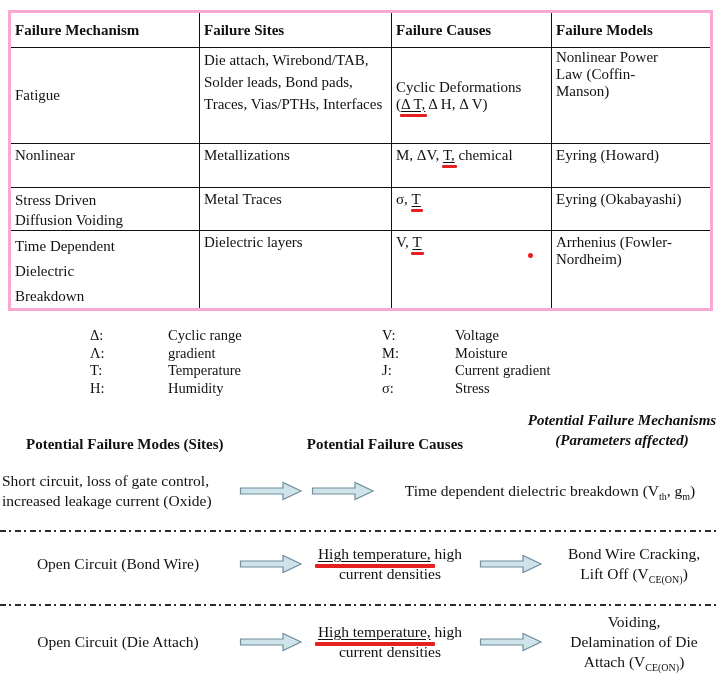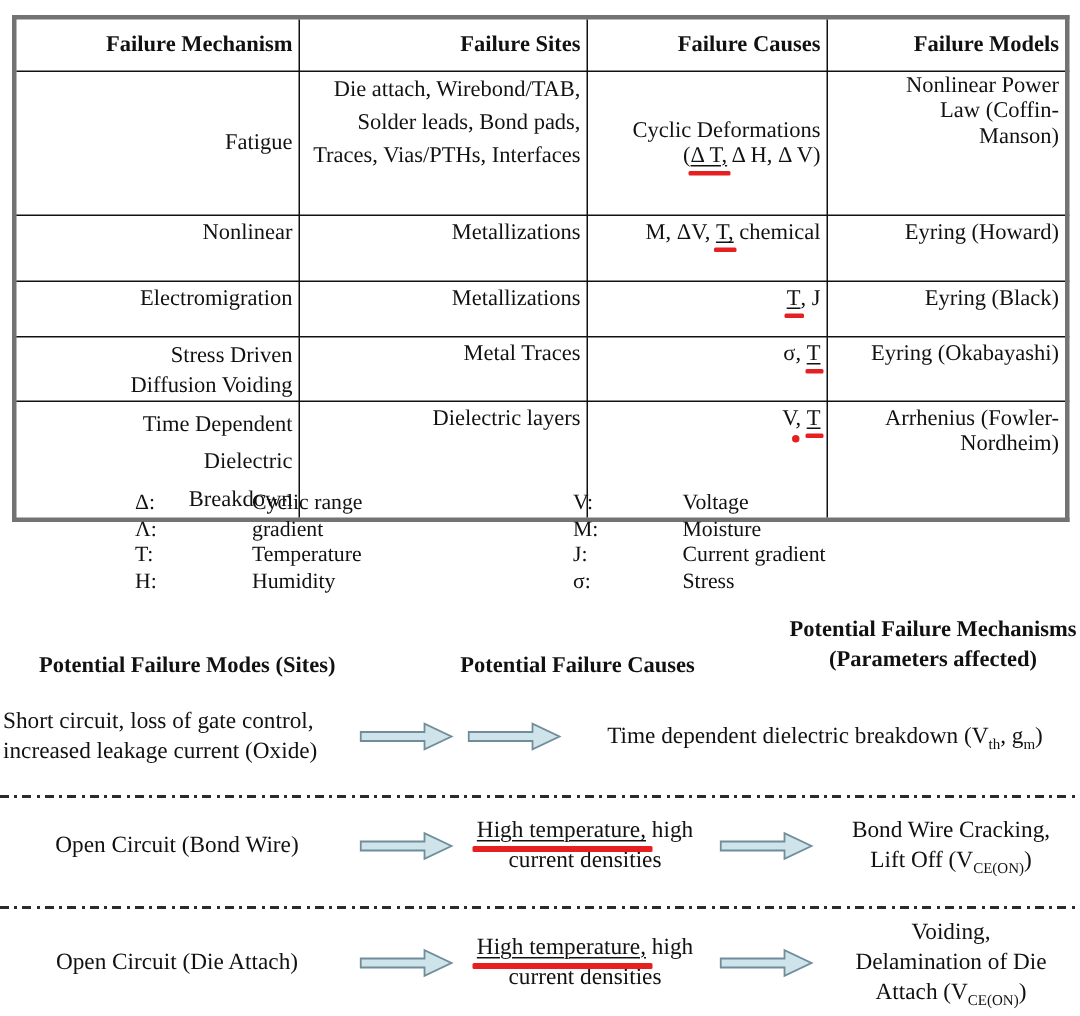--- a/index.html
+++ b/index.html
@@ -1,21 +1,21 @@
 <!DOCTYPE html>
 <html><head>
 <meta charset="utf-8">
 <style>
   html,body{margin:0;padding:0;background:#ffffff;}
   .page{position:relative;width:720px;height:677px;background:#ffffff;overflow:hidden;
         font-family:"Liberation Serif","DejaVu Serif",serif;color:#111;}
 
   
   .ftable{position:absolute;left:8px;top:10px;width:702px;border-collapse:collapse;
-          table-layout:fixed;text-align:right;font-size:15px;border:3px solid #737373;}
+          table-layout:fixed;text-align:left;font-size:15px;border:3px solid #f9a8d4;}
   .ftable th,.ftable td{border:1.5px solid #111;padding:0 4px;overflow:hidden;}
   .ftable th{font-weight:bold;height:34px;font-size:15px;}
   tr.r0{height:96px;} tr.r1{height:44px;} tr.r2{height:37px;} tr.r3{height:41px;} tr.r4{height:53px;}
   tr.r0 td{vertical-align:middle;}
   tr.r0 td.vtop{vertical-align:top;padding-top:1px;}
   tr.r0 td.sites{line-height:22px;}
   tr.r1 td,tr.r2 td,tr.r3 td,tr.r4 td{vertical-align:top;padding-top:3px;}
   tr.r3 td.mechcell{line-height:1.3;}
   tr.r4 td.mechcell{line-height:1.65;}
   td.causescell{position:relative;}
@@ -33,21 +33,21 @@
 
   
   .legend{position:absolute;left:90px;top:327px;width:560px;font-size:14.5px;}
   .lrow{display:flex;height:17.5px;align-items:flex-start;}
   .lsym{width:78px;} .ldef{width:214px;} .rsym{width:73px;} .rdef{flex:1;}
 
   
   .dheader{position:absolute;left:0;top:408px;width:720px;height:58px;font-weight:bold;font-size:15px;}
   .dh-modes{position:absolute;left:6px;top:28px;margin-left:20px;}
   .dh-causes{position:absolute;left:288px;top:28px;width:194px;text-align:center;}
-  .dh-mech{position:absolute;left:524px;top:2px;width:196px;text-align:center;line-height:20px;}
+  .dh-mech{position:absolute;left:524px;top:2px;width:196px;text-align:center;line-height:20px;font-style:italic;}
 
   .drow{position:absolute;left:0;width:720px;display:flex;align-items:center;
         font-size:15.5px;line-height:20px;}
   .drow1{top:462px;height:58px;}
   .drow2{top:534px;height:60px;}
   .drow3{top:606px;height:71px;}
   .d-mode{width:236px;text-align:center;}
   .drow1 .d-mode{text-align:left;padding-left:2px;box-sizing:border-box;}
   .d-arrow{width:70px;display:flex;justify-content:center;align-items:center;}
   .d-arrow.second{width:74px;}
@@ -93,26 +93,20 @@
           <div><span>(</span><span class="rmark">Δ T,</span><span> Δ H, Δ V)</span></div>
         </td>
         <td class="vtop"><span class="mw132">Nonlinear Power Law (Coffin-Manson)</span></td>
       </tr>
       <tr class="r1">
         <td>Nonlinear</td>
         <td>Metallizations</td>
         <td class="causescell"><span>M, ΔV, </span><span class="rmark">T,</span><span> chemical</span></td>
         <td>Eyring (Howard)</td>
       </tr>
-      <tr class="r2">
-        <td>Electromigration</td>
-        <td>Metallizations</td>
-        <td class="causescell"><span></span><span class="rmark">T</span><span>, J</span></td>
-        <td>Eyring (Black)</td>
-      </tr>
       <tr class="r3">
         <td class="mechcell"><span class="mw120">Stress Driven Diffusion Voiding</span></td>
         <td>Metal Traces</td>
         <td class="causescell"><span>σ, </span><span class="rmark">T</span><span></span></td>
         <td>Eyring (Okabayashi)</td>
       </tr>
       <tr class="r4">
         <td class="mechcell"><span class="mw132">Time Dependent Dielectric Breakdown</span></td>
         <td>Dielectric layers</td>
         <td class="causescell"><span>V, </span><span class="rmark">T</span><span></span><span class="red-dot"></span></td>

